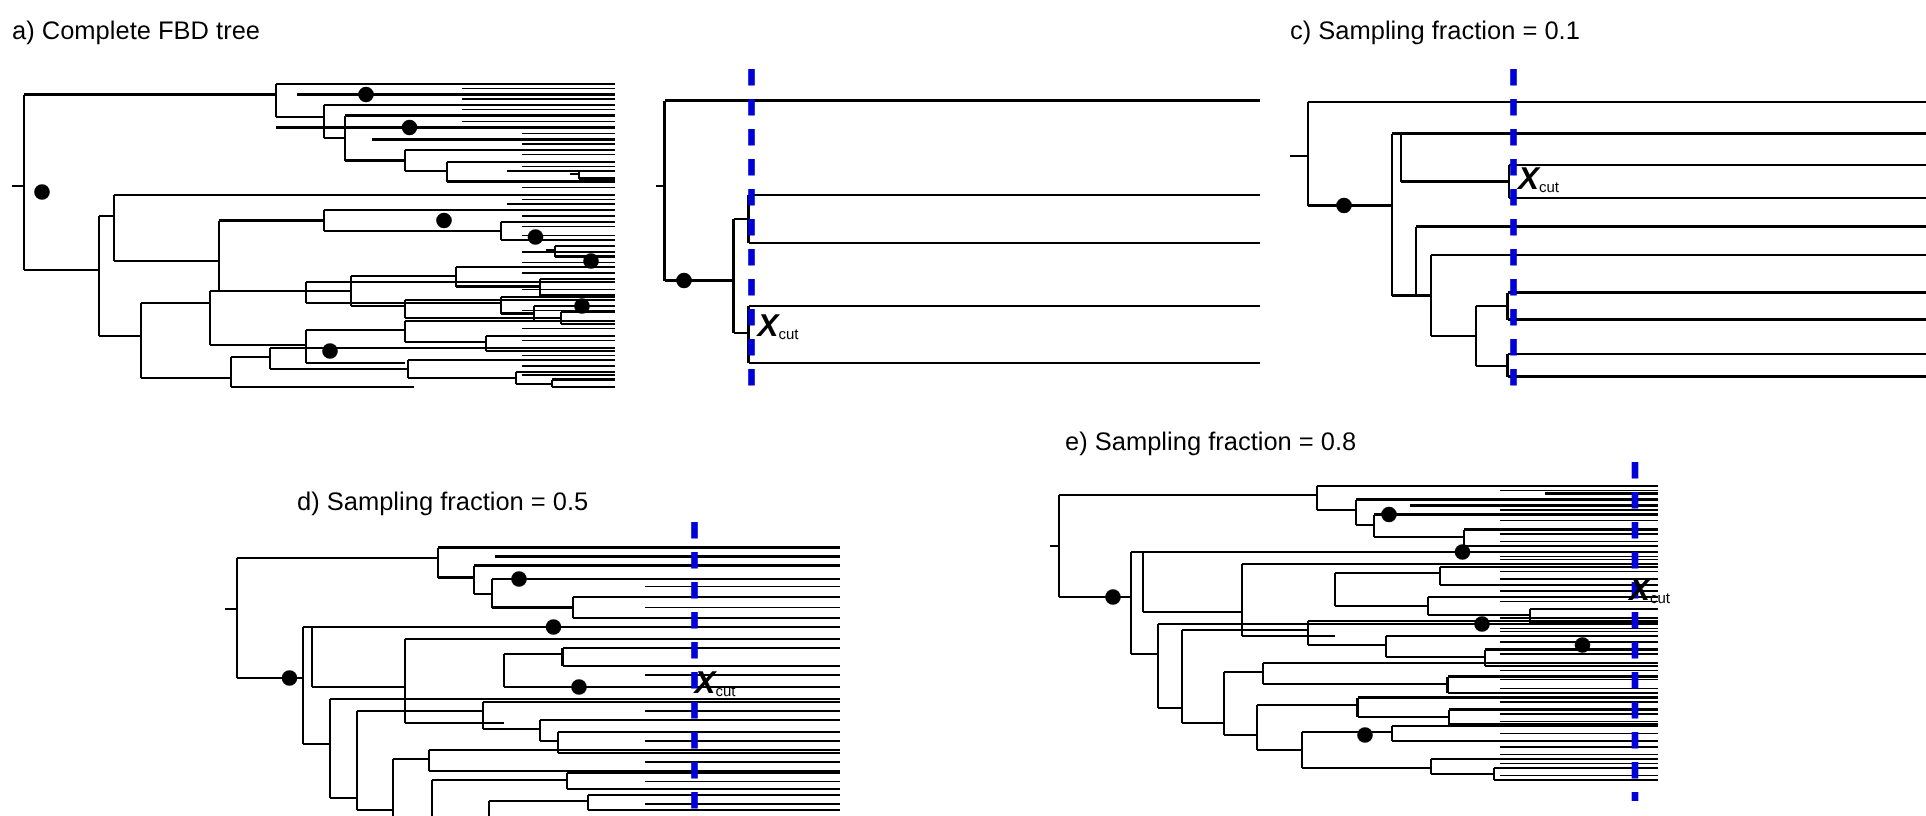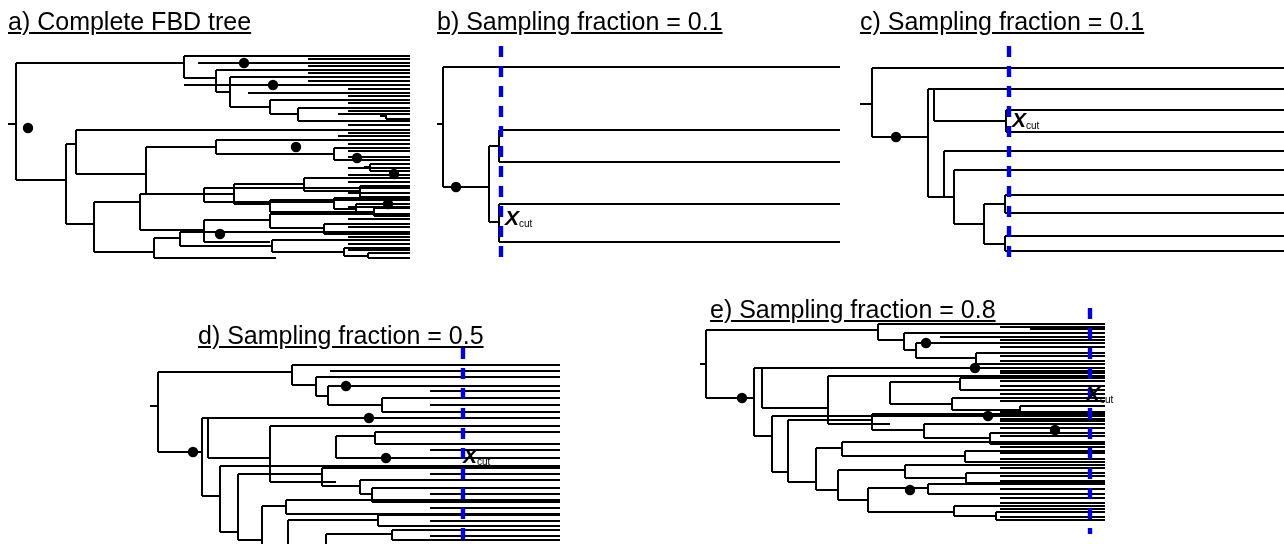--- a/index.html
+++ b/index.html
@@ -1,20 +1,20 @@
 <!DOCTYPE html>
 <html><head>
 <meta charset="utf-8">
 <style>
   html,body{margin:0;padding:0;background:#ffffff;}
   body{width:1284px;height:544px;position:relative;overflow:hidden;
        font-family:"Liberation Sans","DejaVu Sans",sans-serif;color:#000;}
   .figure{position:absolute;inset:0;background:#fff;}
   .panel{position:absolute;}
-  .panel-title{position:absolute;font-size:25px;line-height:26px;color:#000;white-space:nowrap;letter-spacing:0px;text-decoration:underline;}
+  .panel-title{position:absolute;font-size:17px;line-height:26px;color:#000;white-space:nowrap;letter-spacing:0px;}
   .tree-canvas{position:absolute;}
   svg{display:block;overflow:visible;}
   .xcut-label{position:absolute;white-space:nowrap;font-size:20px;line-height:20px;color:#000;}
   .xcut-label .xv{font-style:italic;font-weight:600;font-size:21px;}
   .xcut-label .xs{font-size:10px;vertical-align:baseline;position:relative;top:2px;}
 </style>
 </head>
 <body>
 
 <div class="figure">
@@ -166,21 +166,20 @@
           <circle cx="349" cy="106" r="5.2"></circle>
           <circle cx="380" cy="152" r="5.2"></circle>
           <circle cx="212" cy="182" r="5.2"></circle>
           <circle cx="20" cy="76" r="5.2"></circle>
         </g>
       </svg>
     </div>
   </div>
 
   <div class="panel" style="left:430px;top:0;width:420px;height:272px;">
-    <div class="panel-title" style="left:7px;top:8px;">b) Sampling fraction = 0.1</div>
     <div class="tree-canvas" style="left:7px;top:52px;width:403px;height:206px;">
       <svg width="403" height="206" viewBox="0 0 403 206">
         <g fill="none" stroke="#000" stroke-width="1.4" shape-rendering="crispEdges">
           <path d="M0,72 L6,72"></path>
           <path d="M6,15 L6,135"></path>
           <path d="M6,15 L403,15"></path>
           <path d="M6,135 L52,135"></path>
           <path d="M52,94 L52,170"></path>
           <path d="M52,94 L62,94"></path>
           <path d="M52,170 L62,170"></path>
@@ -340,21 +339,21 @@
         </g>
         <line x1="313" y1="-12" x2="313" y2="212" stroke="#0000d8" stroke-width="4.4" stroke-dasharray="11 9"></line>
       </svg>
       <div class="xcut-label" style="left:313px;top:86px;">
         <span class="xv">X</span><span class="xs">cut</span>
       </div>
     </div>
   </div>
 
   <div class="panel" style="left:640px;top:276px;width:460px;height:268px;">
-    <div class="panel-title" style="left:70px;top:20px;">e) Sampling fraction = 0.8</div>
+    <div class="panel-title" style="left:70px;top:6px;">e) Sampling fraction = 0.8</div>
     <div class="tree-canvas" style="left:60px;top:44px;width:405px;height:200px;">
       <svg width="405" height="200" viewBox="0 0 405 200">
         <g fill="none" stroke="#000" stroke-width="1.4" shape-rendering="crispEdges">
           <path d="M0,44 L6,44"></path>
           <path d="M6,10 L6,78"></path>
           <path d="M6,10 L178,10"></path>
           <path d="M6,78 L54,78"></path>
 
           <path d="M178,4 L178,20"></path>
           <path d="M178,4 L405,4"></path>

